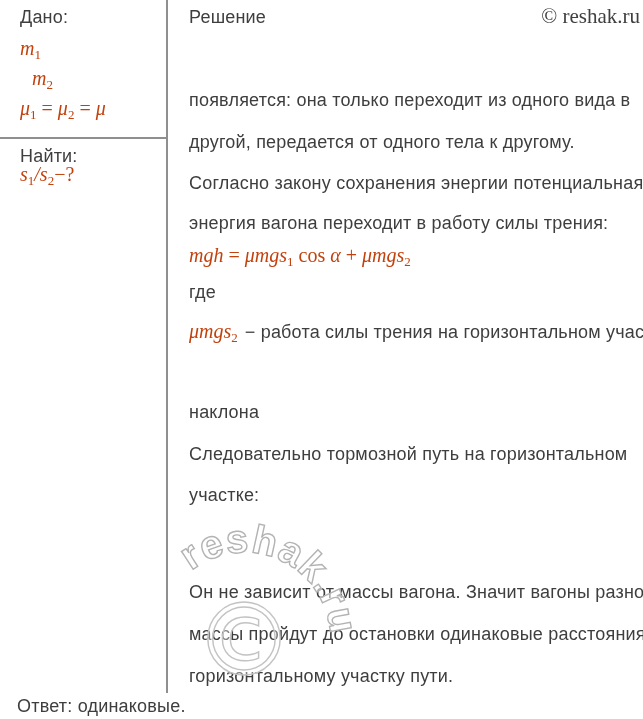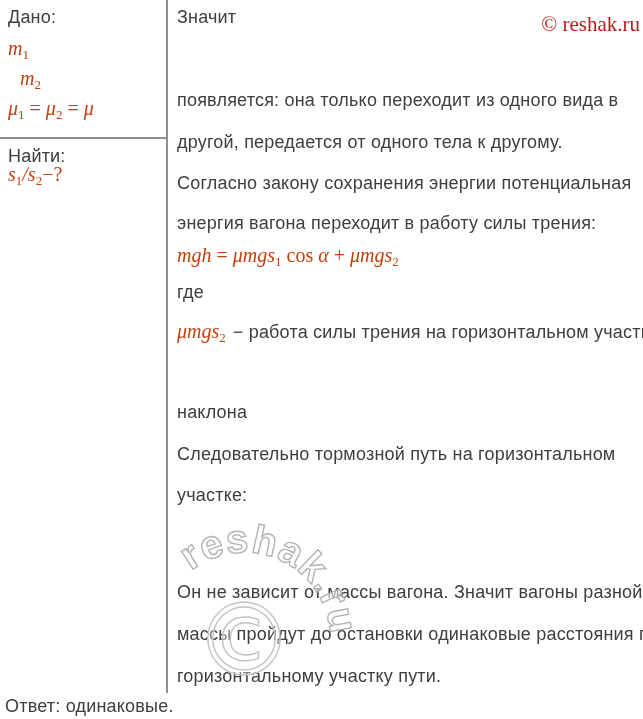--- a/index.html
+++ b/index.html
@@ -1,29 +1,29 @@
 <!DOCTYPE html>
 <html><head>
 <meta charset="utf-8">
 <style>
   html,body{margin:0;padding:0;background:#fff;}
   .page{position:relative;width:643px;height:719px;background:#ffffff;overflow:hidden;
         font-family:"Liberation Sans","DejaVu Sans",sans-serif;color:#3e3e3e;}
-  .ln{position:absolute;white-space:nowrap;font-size:18px;letter-spacing:.2px;line-height:22px;}
+  .ln{position:absolute;white-space:nowrap;font-size:18px;letter-spacing:.2px;line-height:22px;margin-left:12px;}
   .formula{font-family:"Liberation Serif","DejaVu Serif",serif;font-size:20px;color:#c2410c;letter-spacing:0;}
   .formula .it{font-style:italic;}
   .formula .rm{font-style:normal;}
   .formula .sb{font-style:normal;font-size:13px;vertical-align:-4px;}
   .frac{display:inline-block;text-align:center;vertical-align:-16px;margin:0 3px;}
   .fnum{display:block;line-height:22px;border-bottom:1.5px solid #2e2e2e;padding:0 4px;}
   .fden{display:block;line-height:22px;}
   .vline{position:absolute;left:166px;top:0;width:2px;height:693px;background:#8f8f8f;}
   .hline{position:absolute;left:0;top:137px;width:168px;height:2px;background:#8f8f8f;}
   .stamp{position:absolute;top:4px;right:3px;font-family:"Liberation Serif","DejaVu Serif",serif;
-         font-size:21px;color:#b91c1c;margin-top:8px;}
+         font-size:21px;color:#404040;}
   .deftext{margin-left:7px;}
   .wm{position:absolute;left:140px;top:512px;pointer-events:none;}
   .wm-arc-text{font-family:"Liberation Sans","DejaVu Sans",sans-serif;font-weight:bold;font-size:40px;
                fill:rgba(255,255,255,.55);stroke:#b3b3b3;stroke-width:1.4px;letter-spacing:1px;}
   .wm-c{font-family:"DejaVu Sans",sans-serif;font-size:100px;
         fill:rgba(255,255,255,.35);stroke:#c3c3c3;stroke-width:1.4px;}
 </style>
 </head>
 <body>
 
@@ -34,21 +34,21 @@
 
   <div class="stamp">© reshak.ru</div>
 
   <div class="ln" style="top:6px;left:8px">Дано:</div>
   <div class="ln formula" style="top:37px;left:8px"><span class="it">m</span><span class="sb">1</span></div>
   <div class="ln formula" style="top:67px;left:20px"><span class="it">m</span><span class="sb">2</span></div>
   <div class="ln formula" style="top:97px;left:8px"><span class="it">μ</span><span class="sb">1</span><span class="rm"> = </span><span class="it">μ</span><span class="sb">2</span><span class="rm"> = </span><span class="it">μ</span></div>
   <div class="ln" style="top:145px;left:8px">Найти:</div>
   <div class="ln formula" style="top:163px;left:8px"><span class="it">s</span><span class="sb">1</span><span class="it">/</span><span class="it">s</span><span class="sb">2</span><span class="rm">−?</span></div>
 
-  <div class="ln" style="top:6px;left:177px">Значит</div>
+  <div class="ln" style="top:6px;left:177px">Решение</div>
 
   <div class="ln" style="top:89px;left:177px">появляется: она только переходит из одного вида в</div>
   <div class="ln" style="top:131px;left:177px">другой, передается от одного тела к другому.</div>
 
   <div class="ln" style="top:172px;left:177px">Согласно закону сохранения энергии потенциальная</div>
   <div class="ln" style="top:212px;left:177px">энергия вагона переходит в работу силы трения:</div>
 
   <div class="ln formula" style="top:244px;left:177px"><span class="it">mgh</span><span class="rm"> = </span><span class="it">μmgs</span><span class="sb">1</span><span class="rm"> cos </span><span class="it">α</span><span class="rm"> + </span><span class="it">μmgs</span><span class="sb">2</span></div>
 
   <div class="ln" style="top:281px;left:177px">где</div>

